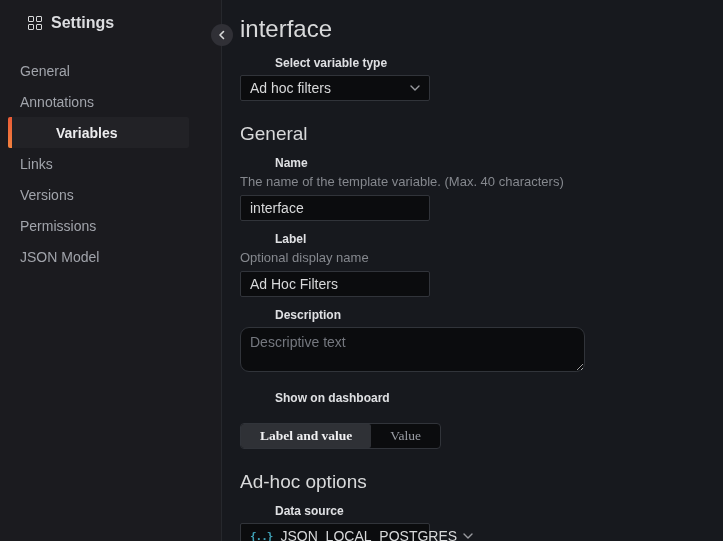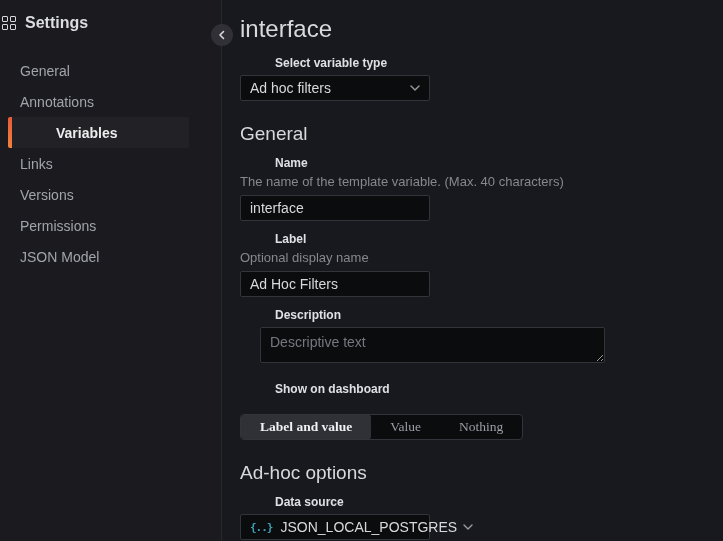--- a/index.html
+++ b/index.html
@@ -17,21 +17,21 @@
     min-width: 222px;
     height: 541px;
     background: #1b1b1f;
     border-right: 1px solid #26282d;
     position: relative;
   }
   .sidebar-header {
     display: flex;
     align-items: center;
     gap: 9px;
-    padding: 14px 16px 0 2px;
+    padding: 14px 16px 0 28px;
   }
   .grid-icon {
     width: 14px; height: 14px;
     display: grid;
     grid-template-columns: 1fr 1fr;
     gap: 2px;
   }
   .grid-icon span {
     border: 1.4px solid #d8d9da;
     border-radius: 1px;
@@ -143,31 +143,30 @@
     font-size: 14px;
     font-family: "Liberation Sans", sans-serif;
     padding: 0 9px;
     outline: none;
     display: block;
   }
   .field { margin-bottom: 11px; }
 
   textarea.desc-area {
     width: 345px;
-    height: 36px;
-    background: #0b0c0e;
-    border: 1px solid #31343a;
-    border-radius: 2px;
+    height: 45px;
+    background: #0b0c0e;
+    border: 1px solid #31343a;
+    border-radius: 9px;
     color: #d8d9da;
     font-size: 14px;
     font-family: "Liberation Sans", sans-serif;
     padding: 6px 9px;
     resize: both;
     outline: none;
-    margin-left: 20px;
   }
   textarea.desc-area::placeholder, .text-input::placeholder { color: #75787f; }
 
   .radio-group {
     display: inline-flex;
     height: 26px;
     background: #0b0c0e;
     border: 1px solid #31343a;
     border-radius: 4px;
     overflow: hidden;
@@ -260,21 +259,20 @@
   <div class="field">
     <div class="field-label">Description</div>
     <textarea class="desc-area" placeholder="Descriptive text" style=""></textarea>
   </div>
 
   <div class="field" style="margin-top:15px">
     <div class="field-label">Show on dashboard</div>
     <div class="radio-group">
       <div class="radio-option selected">Label and value</div>
       <div class="radio-option">Value</div>
-      <div class="radio-option">Nothing</div>
     </div>
   </div>
 
   <h2 class="section-heading">Ad-hoc options</h2>
 
   <div class="field">
     <div class="field-label">Data source</div>
     <div class="select-box">
       <span class="ds-icon">{..}</span>
       <span class="select-value">JSON_LOCAL_POSTGRES</span>

